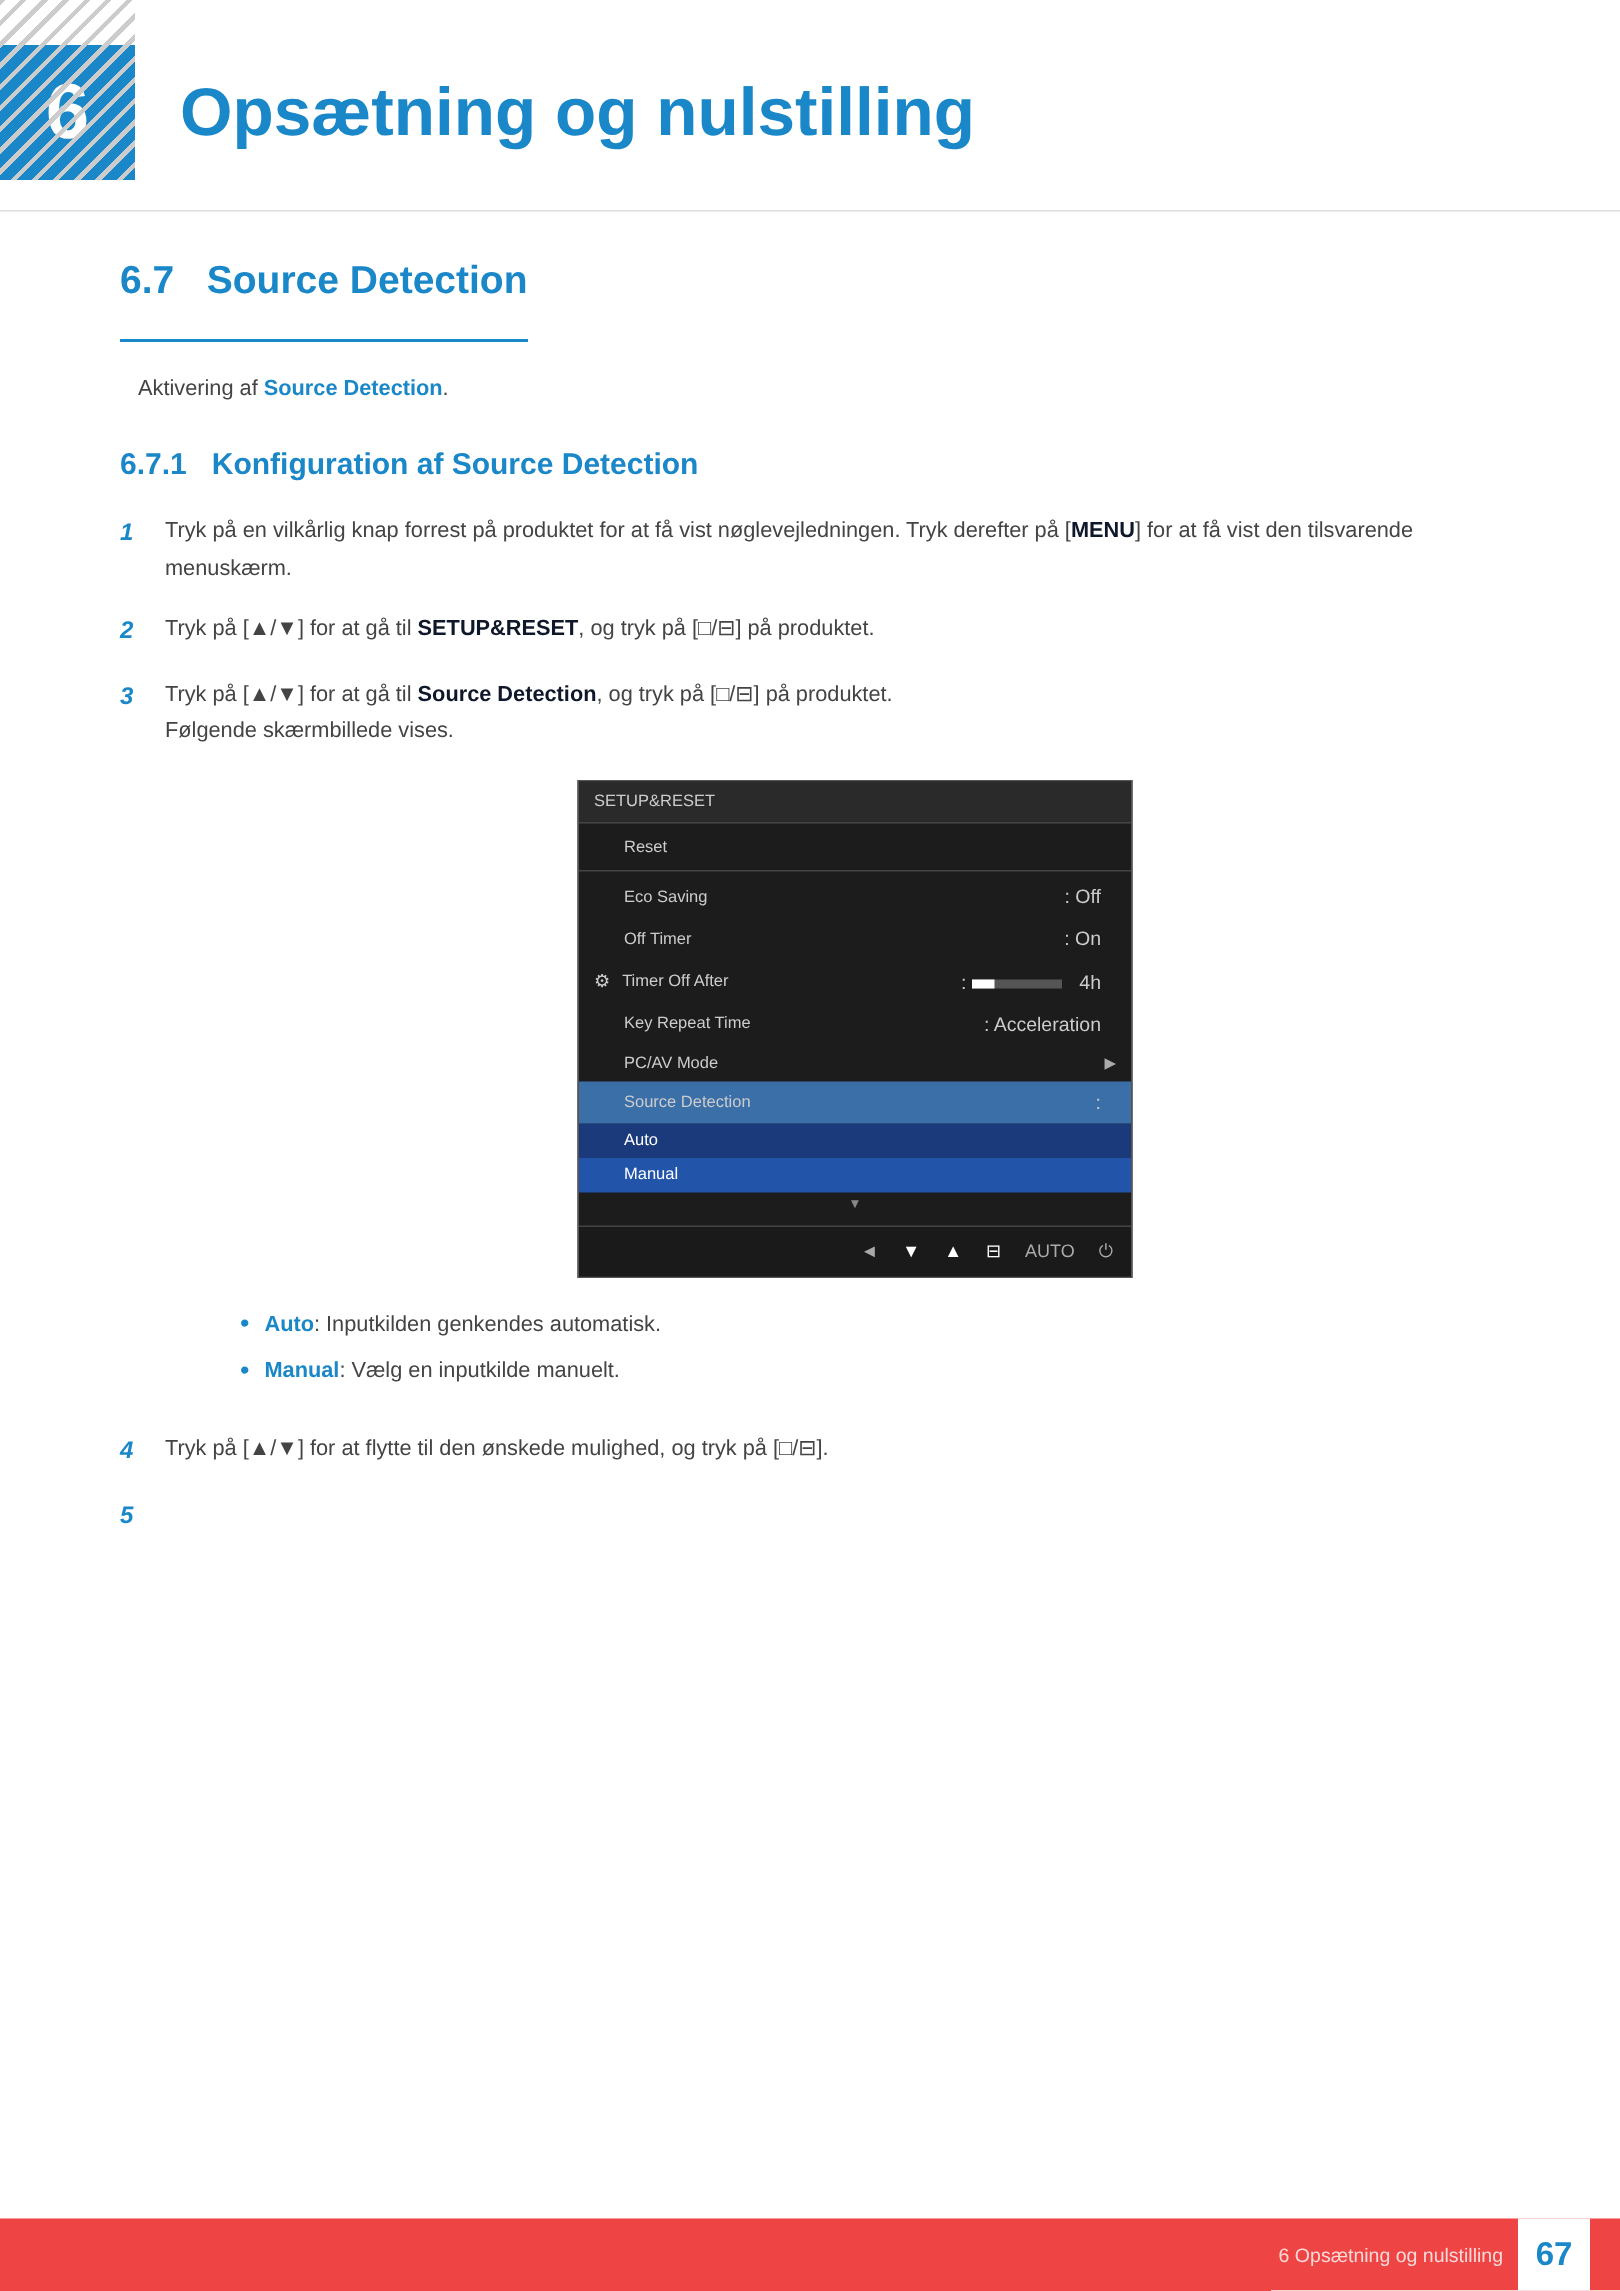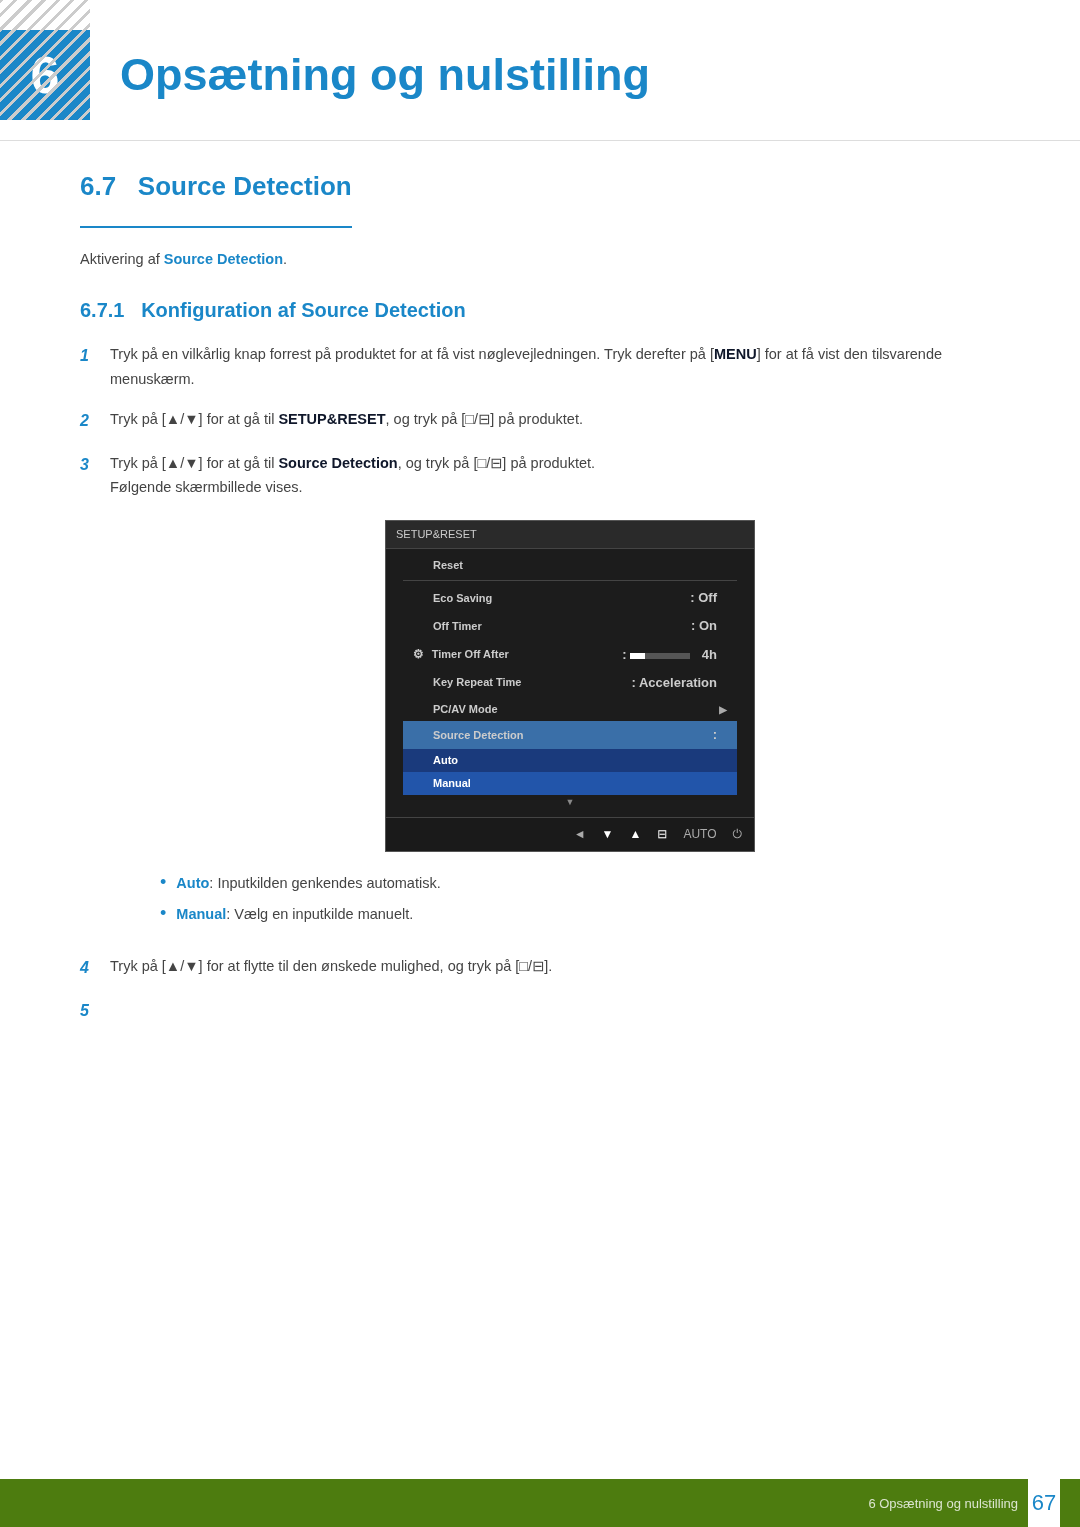--- a/index.html
+++ b/index.html
@@ -83,20 +83,21 @@
       border-bottom: 2px solid #1a87c8;
       padding-bottom: 24px;
       display: inline-block;
     }
 
     .intro-text {
       font-size: 14.5px;
       color: #444;
       margin-bottom: 28px;
       line-height: 1.6;
+      margin-left: 12px;
     }
 
     .intro-text strong {
       color: #1a87c8;
     }
 
     
     .subsection-heading {
       font-size: 20px;
       font-weight: bold;
@@ -151,22 +152,21 @@
 
     .screenshot-title-bar {
       background: #2a2a2a;
       color: #ccc;
       font-size: 11px;
       padding: 4px 10px;
       border-bottom: 1px solid #444;
     }
 
     .screenshot-menu {
-      padding: 4px 17px;
-      font-weight: bold;
+      padding: 4px 0;
     }
 
     .menu-item {
       display: flex;
       align-items: center;
       padding: 3px 10px 3px 30px;
       font-size: 11px;
       color: #ccc;
       position: relative;
     }
@@ -276,39 +276,39 @@
       color: #1a87c8;
     }
 
     
     .page-footer {
       position: absolute;
       bottom: 0;
       left: 0;
       right: 0;
       height: 48px;
-      background: #4d7c0f;
+      background: #ef4444;
       display: flex;
       align-items: center;
       justify-content: flex-end;
       padding: 0 20px;
     }
 
     .footer-text {
       color: rgba(255,255,255,0.8);
       font-size: 13px;
       margin-right: 10px;
     }
 
     .footer-page-number {
       background: white;
       color: #1a87c8;
       font-size: 22px;
-      font-weight: normal;
-      width: 32px;
+      font-weight: bold;
+      width: 48px;
       height: 48px;
       display: flex;
       align-items: center;
       justify-content: center;
     }
 
     .menu-divider {
       height: 1px;
       background: #444;
       margin: 3px 0;

